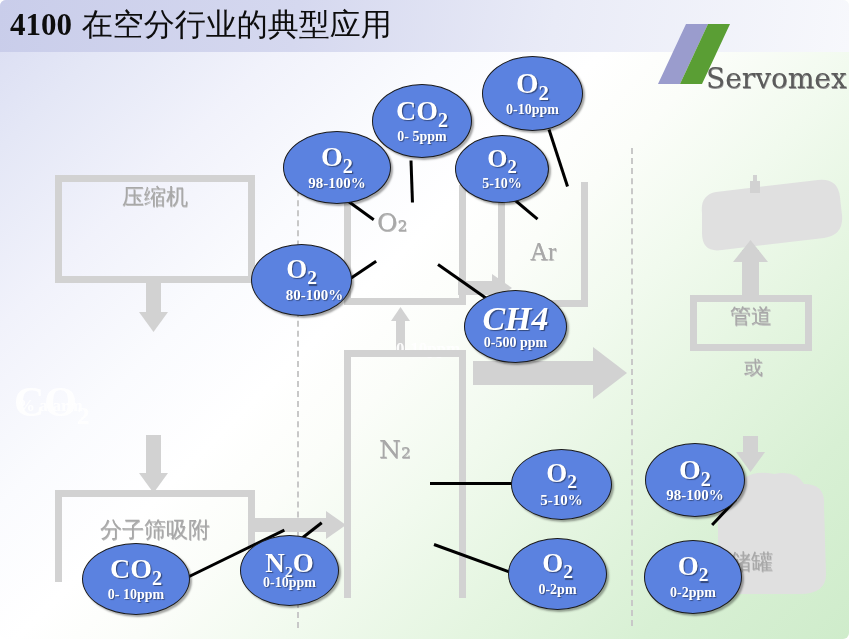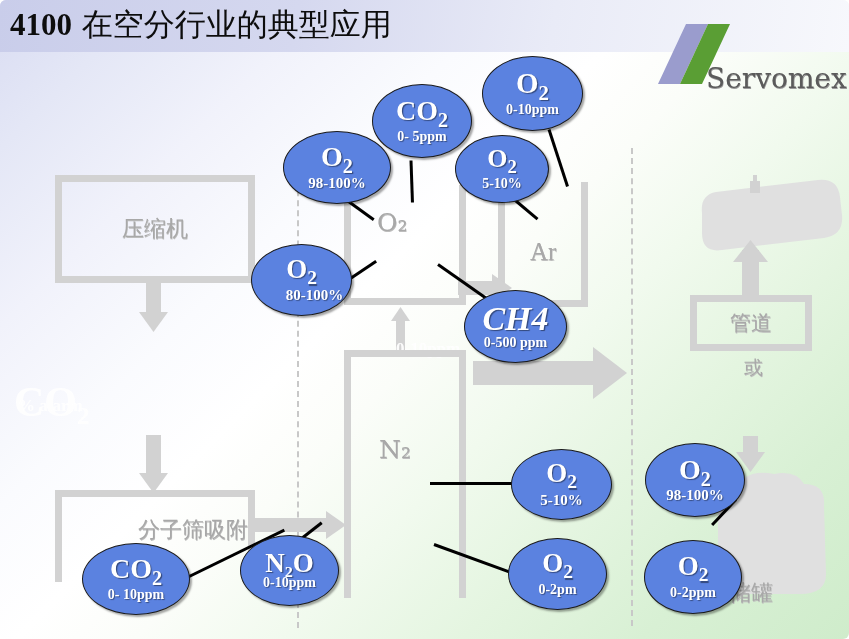--- a/index.html
+++ b/index.html
@@ -52,27 +52,27 @@
   
   .vdash {
     position: absolute; width: 0; border-left: 2px dashed #c8c8c8;
   }
 
   
   .pbox {
     position: absolute;
     border: 7px solid #d2d2d2;
     background: transparent;
-    display: flex; align-items: center; justify-content: center;
+    display: flex; align-items: flex-start; justify-content: center;
     color: #a8a8a8; font-size: 22px;
     font-family: "DejaVu Serif", serif;
     text-shadow: 0.5px 0.5px 0 #bdbdbd;
   }
   .pbox.open-bottom { border-bottom: none; }
-  .pbox.lbl-top { align-items: flex-start; justify-content: flex-end; }
+  .pbox.lbl-top { align-items: flex-start; }
   .pbox .inner-lbl { margin-top: 18px; }
 
   .colbox {
     position: absolute;
     border: 7px solid #d2d2d2;
     border-top: none;
   }
   .col-lbl {
     position: absolute; color: #a8a8a8; font-size: 25px;
     font-family: "DejaVu Serif", serif;
@@ -210,21 +210,21 @@
 
   <div class="gbar" style="left:743px; top:436px; width:15px; height:22px;"></div>
   <svg style="position:absolute; left:736px; top:452px;" width="29" height="20">
       <polygon points="0,0 29,0 14.5,20" fill="#d2d2d2"></polygon>
     </svg>
 
   <svg class="storage" style="left:700px; top:470px;" width="136" height="128">
     <path d="M18,30 Q18,10 44,8 Q56,0 74,4 Q96,0 104,14 Q126,14 124,36
              L126,104 Q126,124 100,124 L40,124 Q16,124 18,104 Z" fill="#e0e0e0"></path>
   </svg>
-  <div class="storage-lbl" style="left:729px; top:578px;text-align:right;">储罐</div>
+  <div class="storage-lbl" style="left:729px; top:547px;text-align:right;">储罐</div>
 
   <div class="leader" style="left:343px; top:196px; width:38px; transform:rotate(36deg);"></div>
   <div class="leader" style="left:411px; top:159px; width:42px; transform:rotate(88deg);"></div>
   <div class="leader" style="left:549px; top:128px; width:60px; transform:rotate(72deg);"></div>
   <div class="leader" style="left:513px; top:197px; width:32px; transform:rotate(40deg);"></div>
   <div class="leader" style="left:343px; top:282px; width:40px; transform:rotate(-34deg);"></div>
   <div class="leader" style="left:438px; top:263px; width:64px; transform:rotate(35deg);"></div>
   <div class="leader" style="left:430px; top:482px; width:86px; transform:rotate(0deg);"></div>
   <div class="leader" style="left:434px; top:543px; width:80px; transform:rotate(20deg);"></div>
   <div class="leader" style="left:181px; top:579px; width:115px; transform:rotate(-26deg);"></div>

